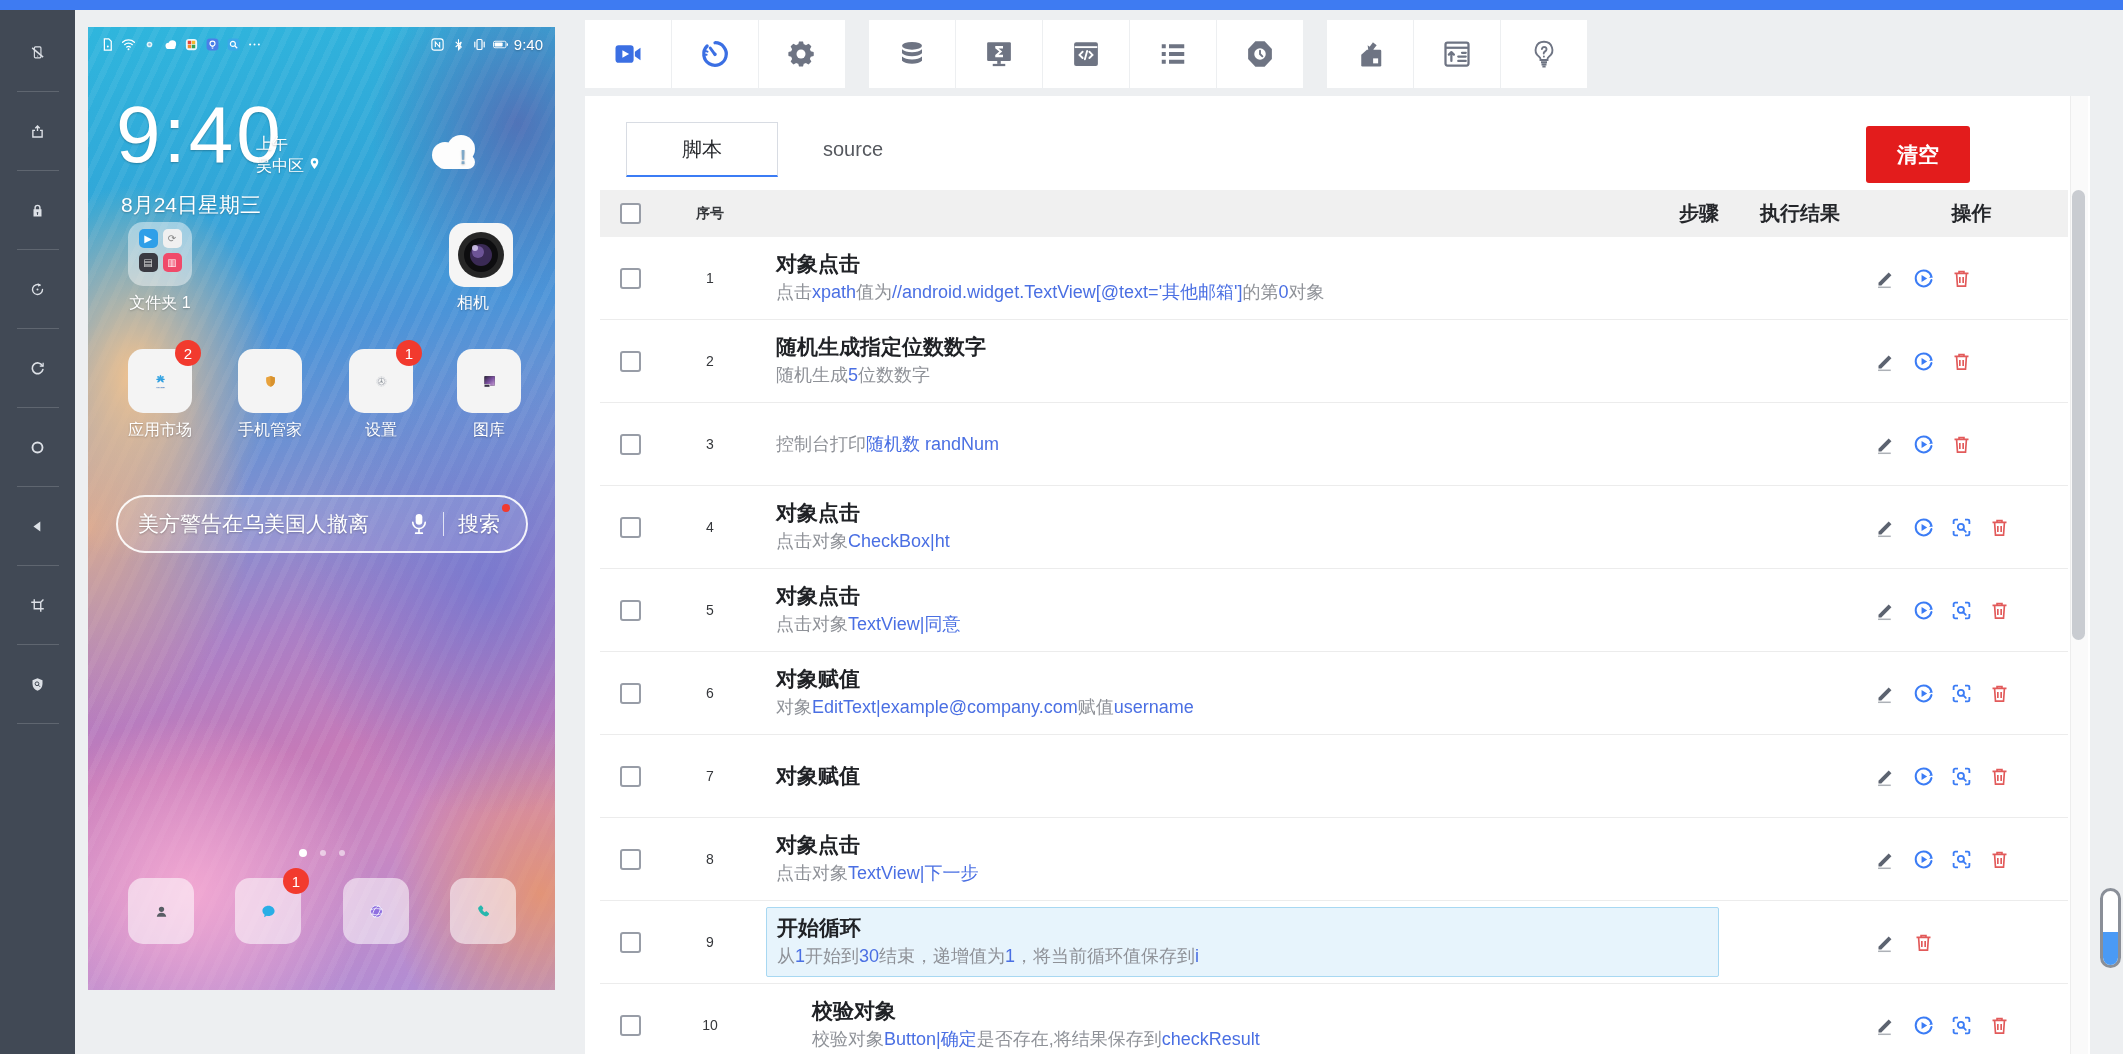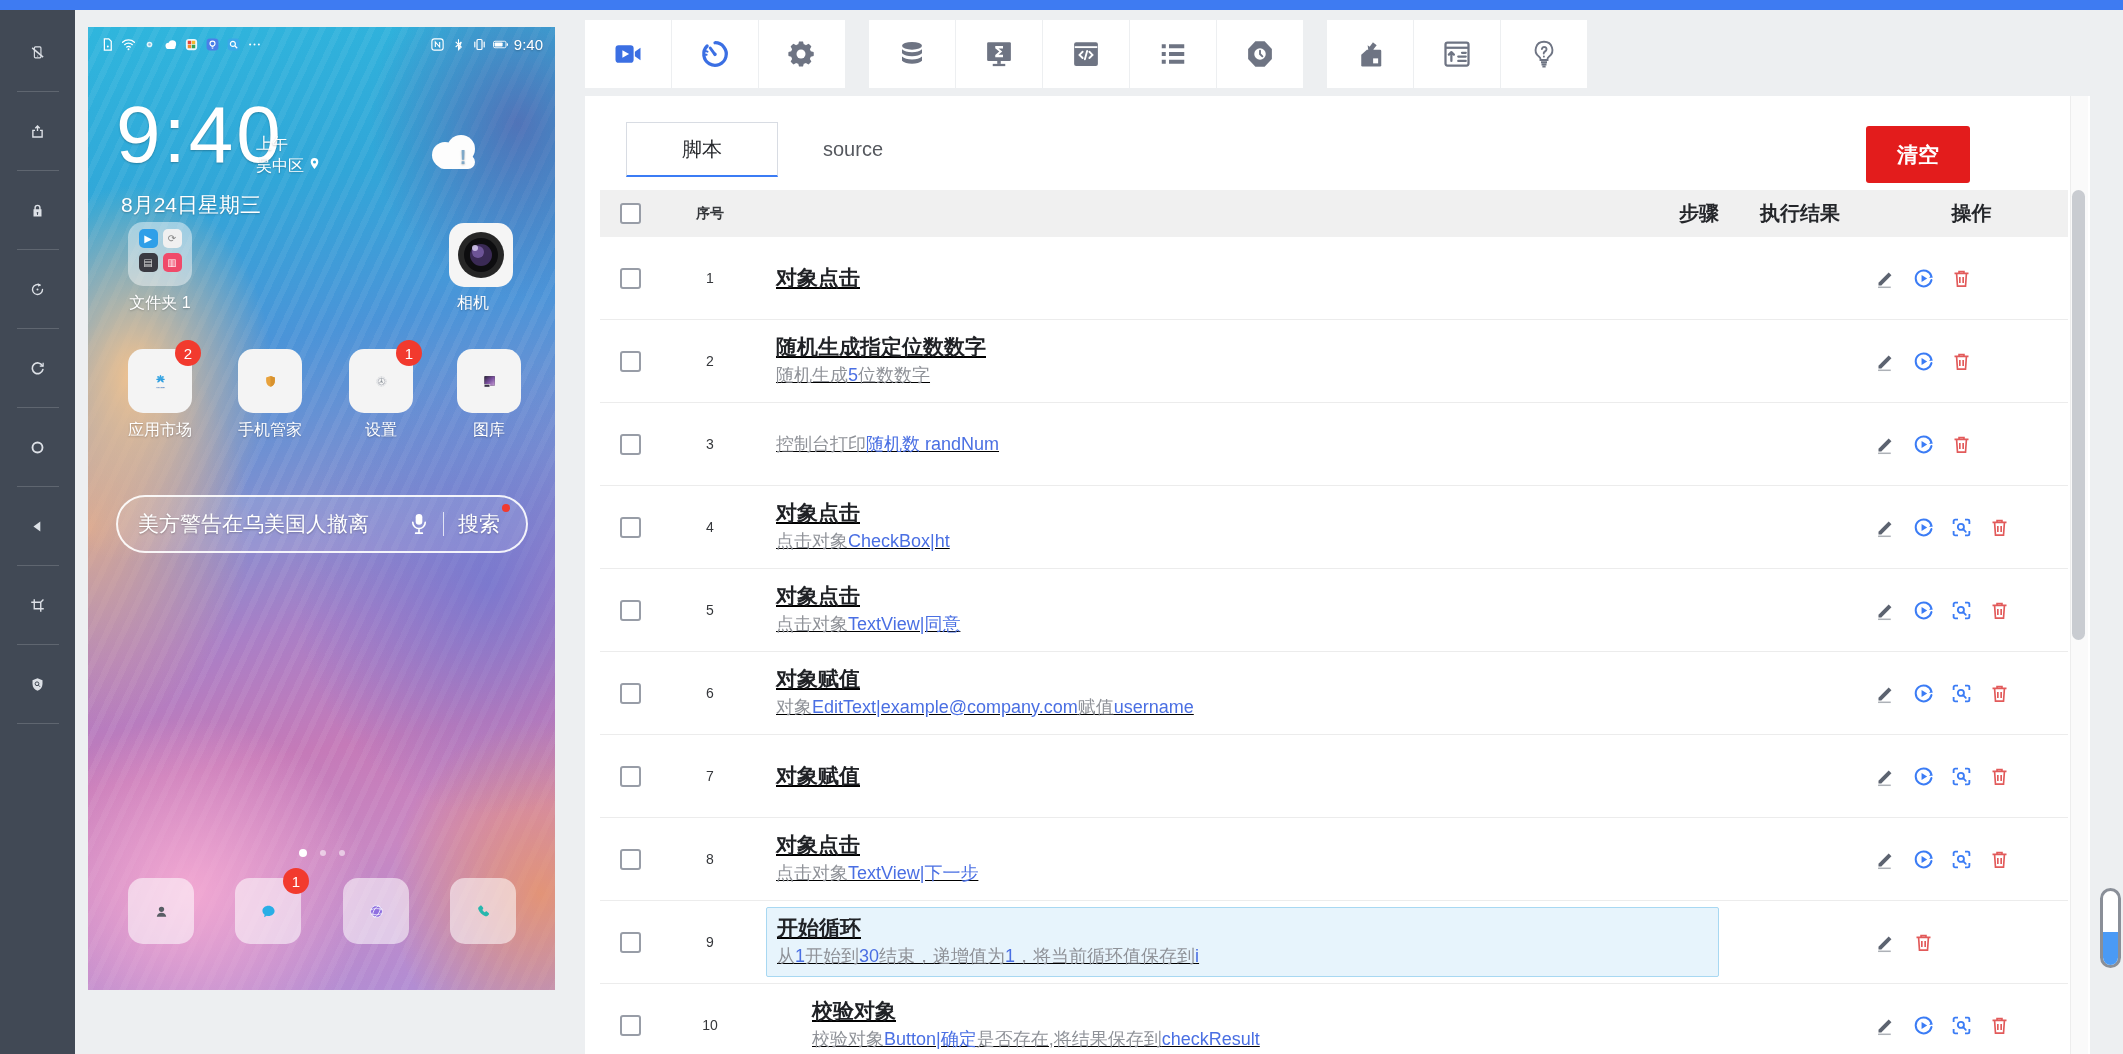--- a/index.html
+++ b/index.html
@@ -70,21 +70,21 @@
   .c-check{width:60px;display:flex;justify-content:center;box-sizing:border-box;}
   .checkbox{width:17px;height:17px;border:2px solid #989da7;border-radius:3px;background:#fff;cursor:pointer;}
   .c-num{width:100px;text-align:center;font-size:14px;color:#35373b;}
   .c-step{flex:1;min-width:0;padding:0 6px;box-sizing:border-box;}
   .c-res{width:150px;text-align:center;}
   .c-act{width:193px;display:flex;align-items:center;gap:17px;}
   .c-act .act{cursor:pointer;display:inline-flex;}
   .c-act svg{width:21px;height:21px;}
   .act-edit{color:#5c6370;} .act-play{color:#3b7cf5;} .act-scan{color:#3b7cf5;} .act-delete{color:#e25a5a;}
   .body-row{height:82px;}
-  .step-box{padding:6px 10px;border-radius:2px;text-decoration:underline;}
+  .step-box{padding:6px 10px;border-radius:2px;}
   .step-box.hl{background:#e7f4fc;border:1px solid #a8d8f2;}
   .step-box.ind{margin-left:36px;}
   .step-title{font-size:21px;font-weight:bold;color:#202226;line-height:1.35;}
   .step-desc{font-size:18px;color:#8f9298;line-height:1.5;white-space:nowrap;overflow:hidden;}
   .step-desc .blu{color:#4a6fe3;}
   
   #table-scrollbar{left:2070px;top:96px;width:17px;height:958px;background:#fafafa;border-left:1px solid #ededed;}
   #table-scroll-thumb{left:2072px;top:190px;width:13px;height:450px;background:#c9ccd1;border-radius:7px;cursor:pointer;}
   #page-scroll-capsule{left:2100px;top:888px;width:21px;height:80px;border:3px solid #8a8f98;border-radius:12px;background:#fff;overflow:hidden;cursor:pointer;box-sizing:border-box;}
   #page-scroll-fill{position:absolute;left:0;bottom:0;width:100%;height:45%;background:#4a9af5;}
@@ -554,20 +554,21 @@
     </div>
     <div id="table-body">
         <div class="trow body-row">
           <div class="c-check">
             <span class="checkbox"></span>
           </div>
           <div class="c-num">1</div>
           <div class="c-step">
             <div class="step-box">
               <div class="step-title">对象点击</div>
+              <div class="step-desc"><span>点击</span><span class="blu">xpath</span><span>值为</span><span class="blu">//android.widget.TextView[@text='其他邮箱']</span><span>的第</span><span class="blu">0</span><span>对象</span></div>
             </div>
           </div>
           <div class="c-res"></div>
           <div class="c-act">
             <span class="act act-edit">
               <svg viewBox="0 0 24 24" fill="currentColor">
                 <path d="M4 16.8L15.6 5.2l3.2 3.2L7.2 20H4v-3.2z"></path>
                 <rect x="3.5" y="21.2" width="14.5" height="1.7" opacity=".5"></rect>
               </svg>
             </span>

